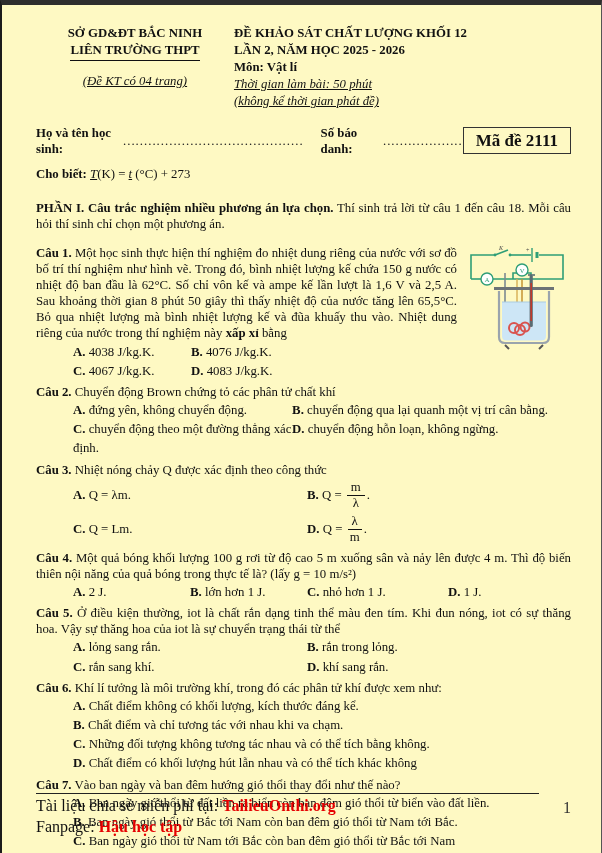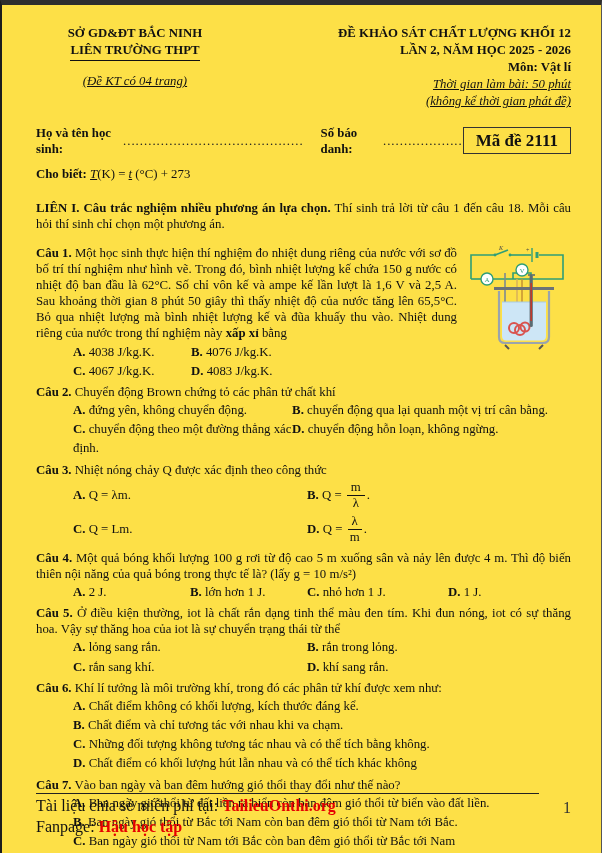--- a/index.html
+++ b/index.html
@@ -2,29 +2,29 @@
 <html lang="vi"><head>
 <meta charset="utf-8">
 <style>
   html,body{margin:0;padding:0;}
   body{
     width:602px;height:853px;background:#ffffff;
     font-family:"Liberation Serif","DejaVu Serif",serif;
     color:#111;
   }
   .page{
-    position:relative;width:602px;height:853px;overflow:hidden;background:#fde047;
+    position:relative;width:602px;height:853px;overflow:hidden;background:#fef9c3;
     border-top:5px solid #2e2e2e;border-left:2px solid #1c1c1c;border-right:1px solid #555;
     box-sizing:border-box;
   }
   .content{padding:20px 30px 0 34px;font-size:12.8px;line-height:1.26;}
   
   .hdr{display:flex;}
   .hdr-left{width:37%;text-align:center;}
-  .hdr-right{width:63%;text-align:right;}
+  .hdr-right{width:63%;text-align:left;}
   .b{font-weight:bold;}
   .i{font-style:italic;text-decoration:underline;}
   .hdr-left .school{display:inline-block;border-bottom:1.4px solid #111;padding-bottom:2px;}
   .hdr-left .note{margin-top:12px;}
   .hdr div{margin:0 0 1px 0;}
   
   .student-row{display:flex;align-items:center;margin-top:13px;}
   .dots{letter-spacing:1px;color:#222;white-space:nowrap;overflow:hidden;}
   .code-box{margin-left:auto;border:1.6px solid #333;padding:2px 12px;font-weight:bold;font-size:17px;white-space:nowrap;}
   .given{margin-top:9px;}
@@ -80,21 +80,21 @@
       <span class="b" style="margin-left:17px;">Số báo danh:</span>
       <span class="dots" style="margin-left:3px;">.......................</span>
       <span class="code-box">Mã đề 2111</span>
     </div>
 
     <div class="given">
       <span class="b">Cho biết:</span>
       <span class="i">T</span><span>(K) = </span><span class="i">t</span><span> (°C) + 273</span>
     </div>
 
-    <p class="part1"><span class="b">LIÊN I. Câu trắc nghiệm nhiều phương án lựa chọn.</span> <span>Thí sinh trả lời từ câu 1 đến câu 18. Mỗi câu hỏi thí sinh chỉ chọn một phương án.</span></p>
+    <p class="part1"><span class="b">PHẦN I. Câu trắc nghiệm nhiều phương án lựa chọn.</span> <span>Thí sinh trả lời từ câu 1 đến câu 18. Mỗi câu hỏi thí sinh chỉ chọn một phương án.</span></p>
 
     <div class="q">
       <svg class="fig" viewBox="0 0 106 122">
 
         <g stroke="#2f9e77" stroke-width="1.6" fill="none">
           <polyline points="6,34 6,10 30,10"></polyline>
           <line x1="30" y1="10" x2="43" y2="5"></line>
           <polyline points="45,10 66,10"></polyline>
           <polyline points="74,10 98,10 98,34 28,34"></polyline>
           <line x1="6" y1="34" x2="16" y2="34"></line>

